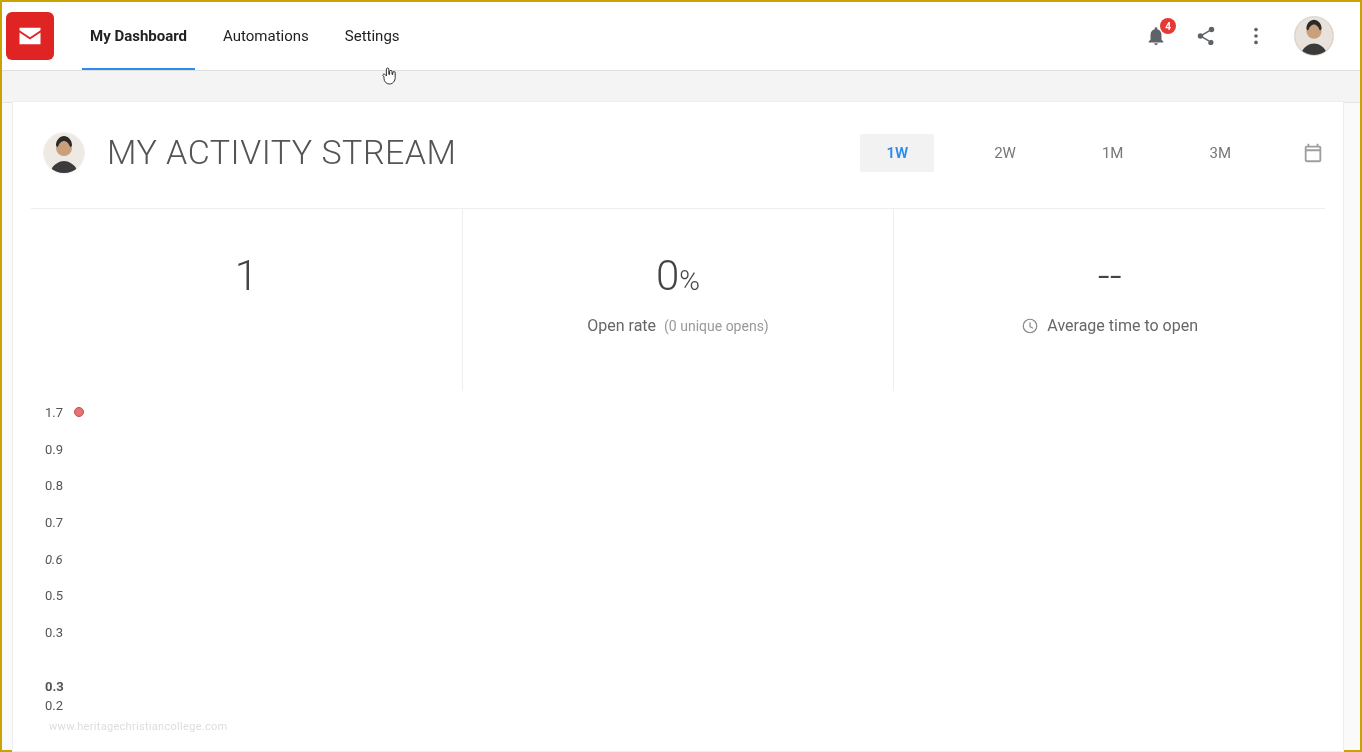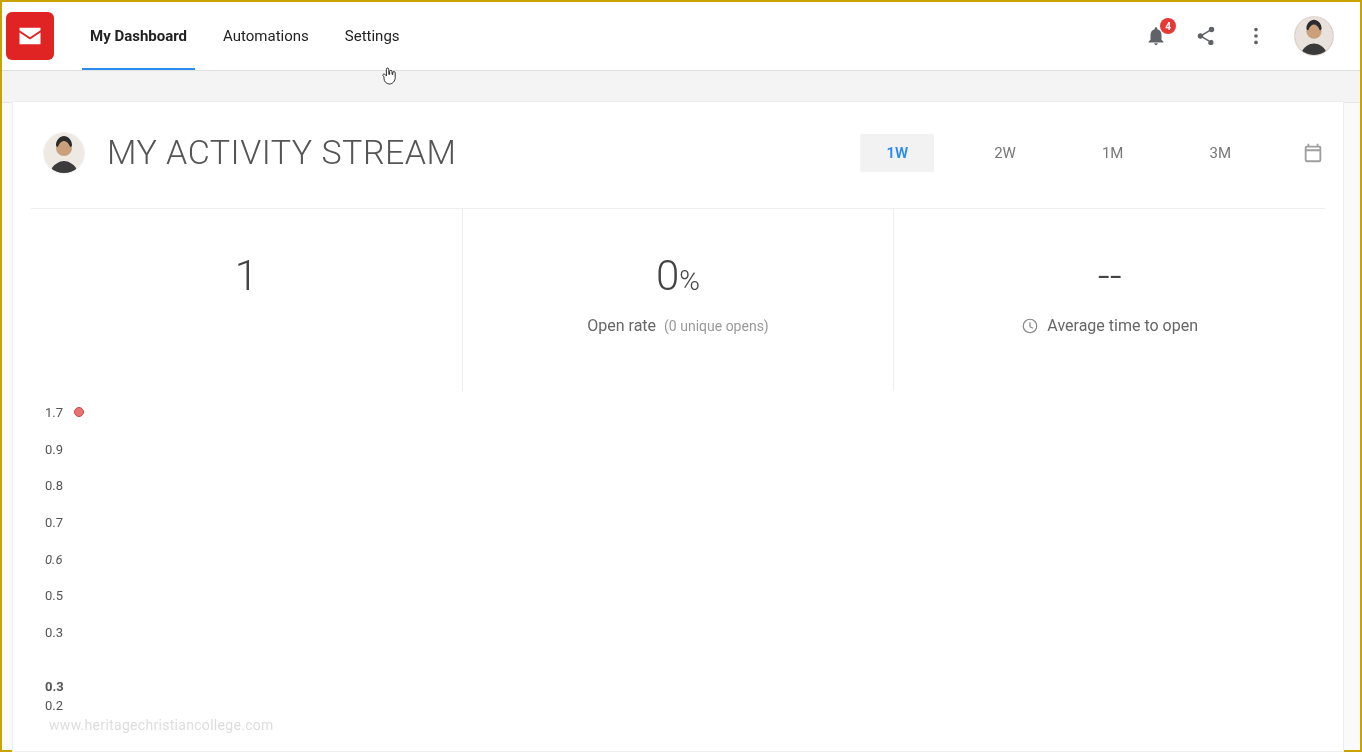--- a/index.html
+++ b/index.html
@@ -54,21 +54,21 @@
     .legend { display:flex; justify-content:center; gap:24px; margin-top:28px; font-size:14px; color:#666; }
     .swatch { display:inline-block; width:13px; height:13px; border:1px solid rgba(0,0,0,.15); vertical-align:middle; margin-right:6px; }
     .sw-blue  { background:#c7dff5; border-color:#94bde3; }
     .sw-red   { background:#f8c1bc; border-color:#e79a94; }
 
     .chart { position:relative; margin:16px 14px 0 14px; }
     .chart .plot { position:relative; height:340px; }
     .ytick { position:absolute; left:0; font-size:13px; color:#555; transform:translateY(-50%); }
     .marker { position:absolute; width:10px; height:10px; border-radius:50%; background:#e57373; border:1px solid #c84b4b; transform:translate(-50%,-50%); }
 
-    .watermark { position:absolute; left:36px; bottom:18px; font-size:14px; color:#ddd; letter-spacing:.3px; }
+    .watermark { position:absolute; left:36px; bottom:18px; font-size:11px; color:#ddd; letter-spacing:.3px; }
 
     .cursor-hand { position:fixed; top:66px; left:382px; width:16px; height:20px; pointer-events:none; }
   </style>
 </head>
 <body>
 
 <div class="topbar">
   <div class="logo">
     <svg viewBox="0 0 24 24">
         <path fill="#fff" d="M3 5h18v2l-9 6-9-6V5zm0 4l9 6 9-6v10H3V9z"></path>

